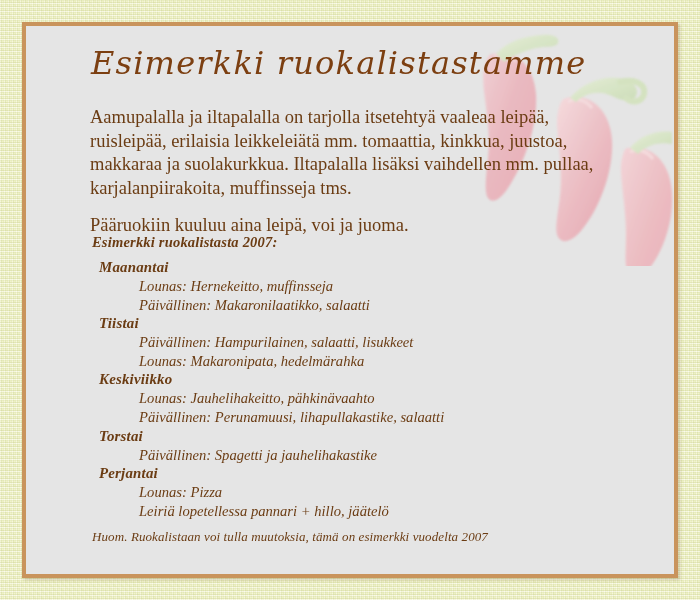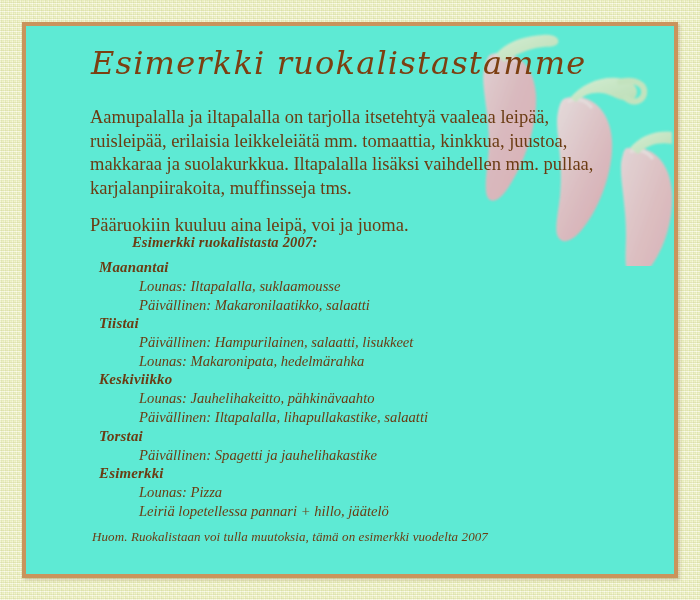--- a/index.html
+++ b/index.html
@@ -33,21 +33,21 @@
   
   #page-border{
     position:absolute;
     left:22px;top:22px;right:22px;bottom:22px;
     border:4px solid #c9945c;
     box-sizing:border-box;
     background:#ffffff;
     box-shadow:2px 2px 3px rgba(120,90,50,.25);
   }
   #page{
-    position:absolute;inset:0;overflow:hidden;background:#5eead4;
+    position:absolute;inset:0;overflow:hidden;background:#e5e5e5;
   }
 
   
   #peppers{position:absolute;right:0;top:0;width:260px;height:240px;pointer-events:none;}
 
   
   #content{position:relative;z-index:3;padding:0;}
 
   .doc-title{
     position:absolute;left:65px;top:18px;
@@ -67,21 +67,20 @@
     color:#6b3c13;
   }
   .intro p{margin:0;}
   .intro p.second{margin-top:14px;}
 
   .list-head{
     position:absolute;left:66px;top:208px;
     font-style:italic;font-weight:bold;
     font-size:14.5px;color:#6b3c13;
     letter-spacing:.2px;
-    margin-left:40px;
   }
 
   .menu{
     position:absolute;left:73px;top:232px;width:500px;
     font-size:14.5px;color:#6b3c13;
   }
   .day{margin-bottom:0;}
   .day-name{
     font-style:italic;font-weight:bold;
     font-size:14.9px;line-height:19px;
@@ -168,43 +167,43 @@
         <p class="first">Aamupalalla ja iltapalalla on tarjolla itsetehtyä vaaleaa leipää, ruisleipää, erilaisia leikkeleiätä mm. tomaattia, kinkkua, juustoa, makkaraa ja suolakurkkua. Iltapalalla lisäksi vaihdellen mm. pullaa, karjalanpiirakoita, muffinsseja tms.</p>
         <p class="second">Pääruokiin kuuluu aina leipä, voi ja juoma.</p>
       </div>
 
       <div class="list-head">Esimerkki ruokalistasta 2007:</div>
 
       <div class="menu">
 
         <div class="day">
           <div class="day-name">Maanantai</div>
-          <div class="meal">Lounas: Iltapalalla, suklaamousse</div>
+          <div class="meal">Lounas: Hernekeitto, muffinsseja</div>
           <div class="meal">Päivällinen: Makaronilaatikko, salaatti</div>
         </div>
 
         <div class="day">
           <div class="day-name">Tiistai</div>
           <div class="meal">Päivällinen: Hampurilainen, salaatti, lisukkeet</div>
           <div class="meal">Lounas: Makaronipata, hedelmärahka</div>
         </div>
 
         <div class="day">
           <div class="day-name">Keskiviikko</div>
           <div class="meal">Lounas: Jauhelihakeitto, pähkinävaahto</div>
-          <div class="meal">Päivällinen: Iltapalalla, lihapullakastike, salaatti</div>
+          <div class="meal">Päivällinen: Perunamuusi, lihapullakastike, salaatti</div>
         </div>
 
         <div class="day">
           <div class="day-name">Torstai</div>
           <div class="meal">Päivällinen: Spagetti ja jauhelihakastike</div>
         </div>
 
         <div class="day">
-          <div class="day-name">Esimerkki</div>
+          <div class="day-name">Perjantai</div>
           <div class="meal">Lounas: Pizza</div>
           <div class="meal">Leiriä lopetellessa pannari + hillo, jäätelö</div>
         </div>
 
       </div>
 
       <div class="footnote">Huom. Ruokalistaan voi tulla muutoksia, tämä on esimerkki vuodelta 2007</div>
 
     </div>
   </div>

